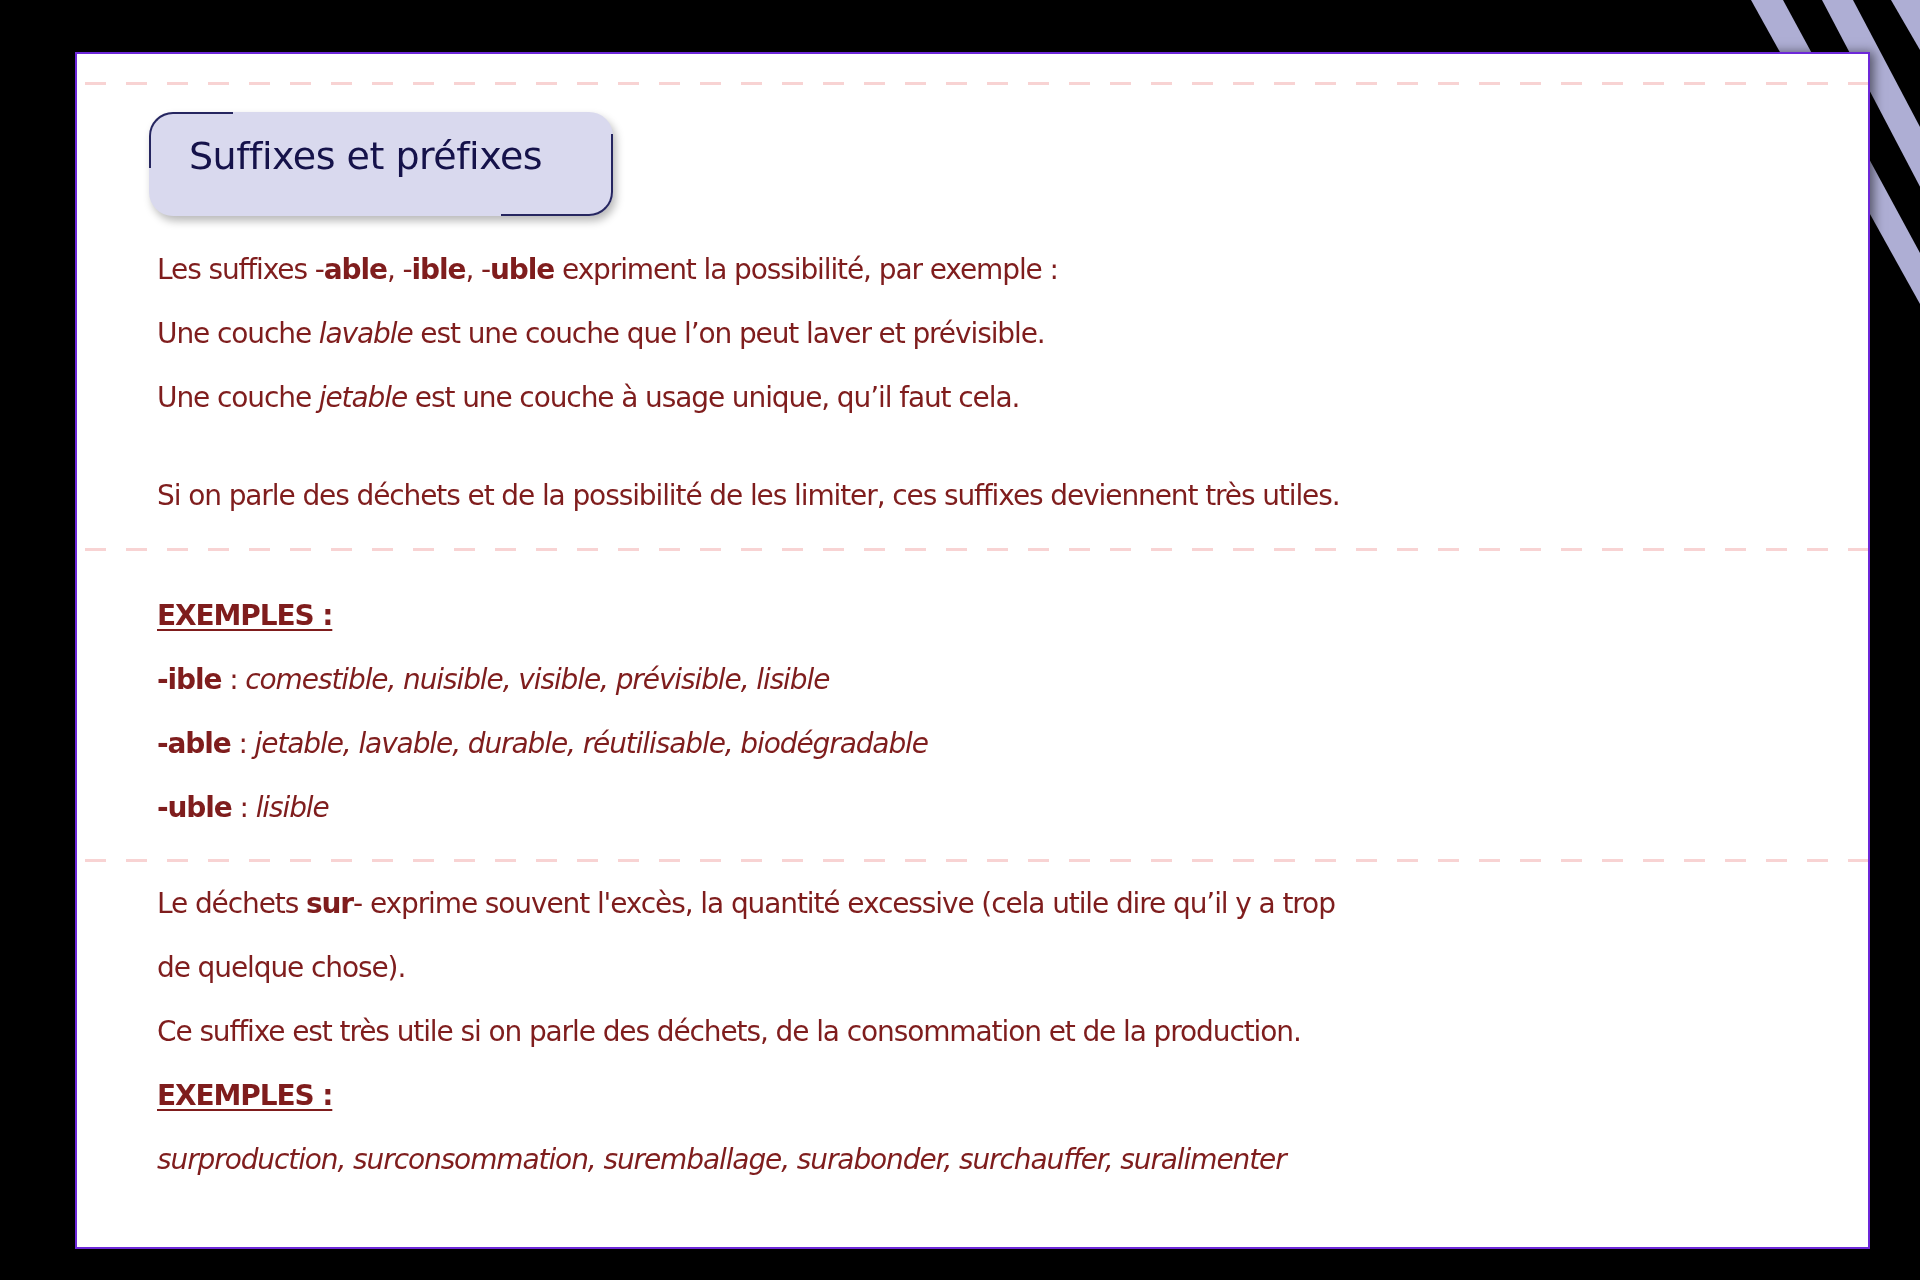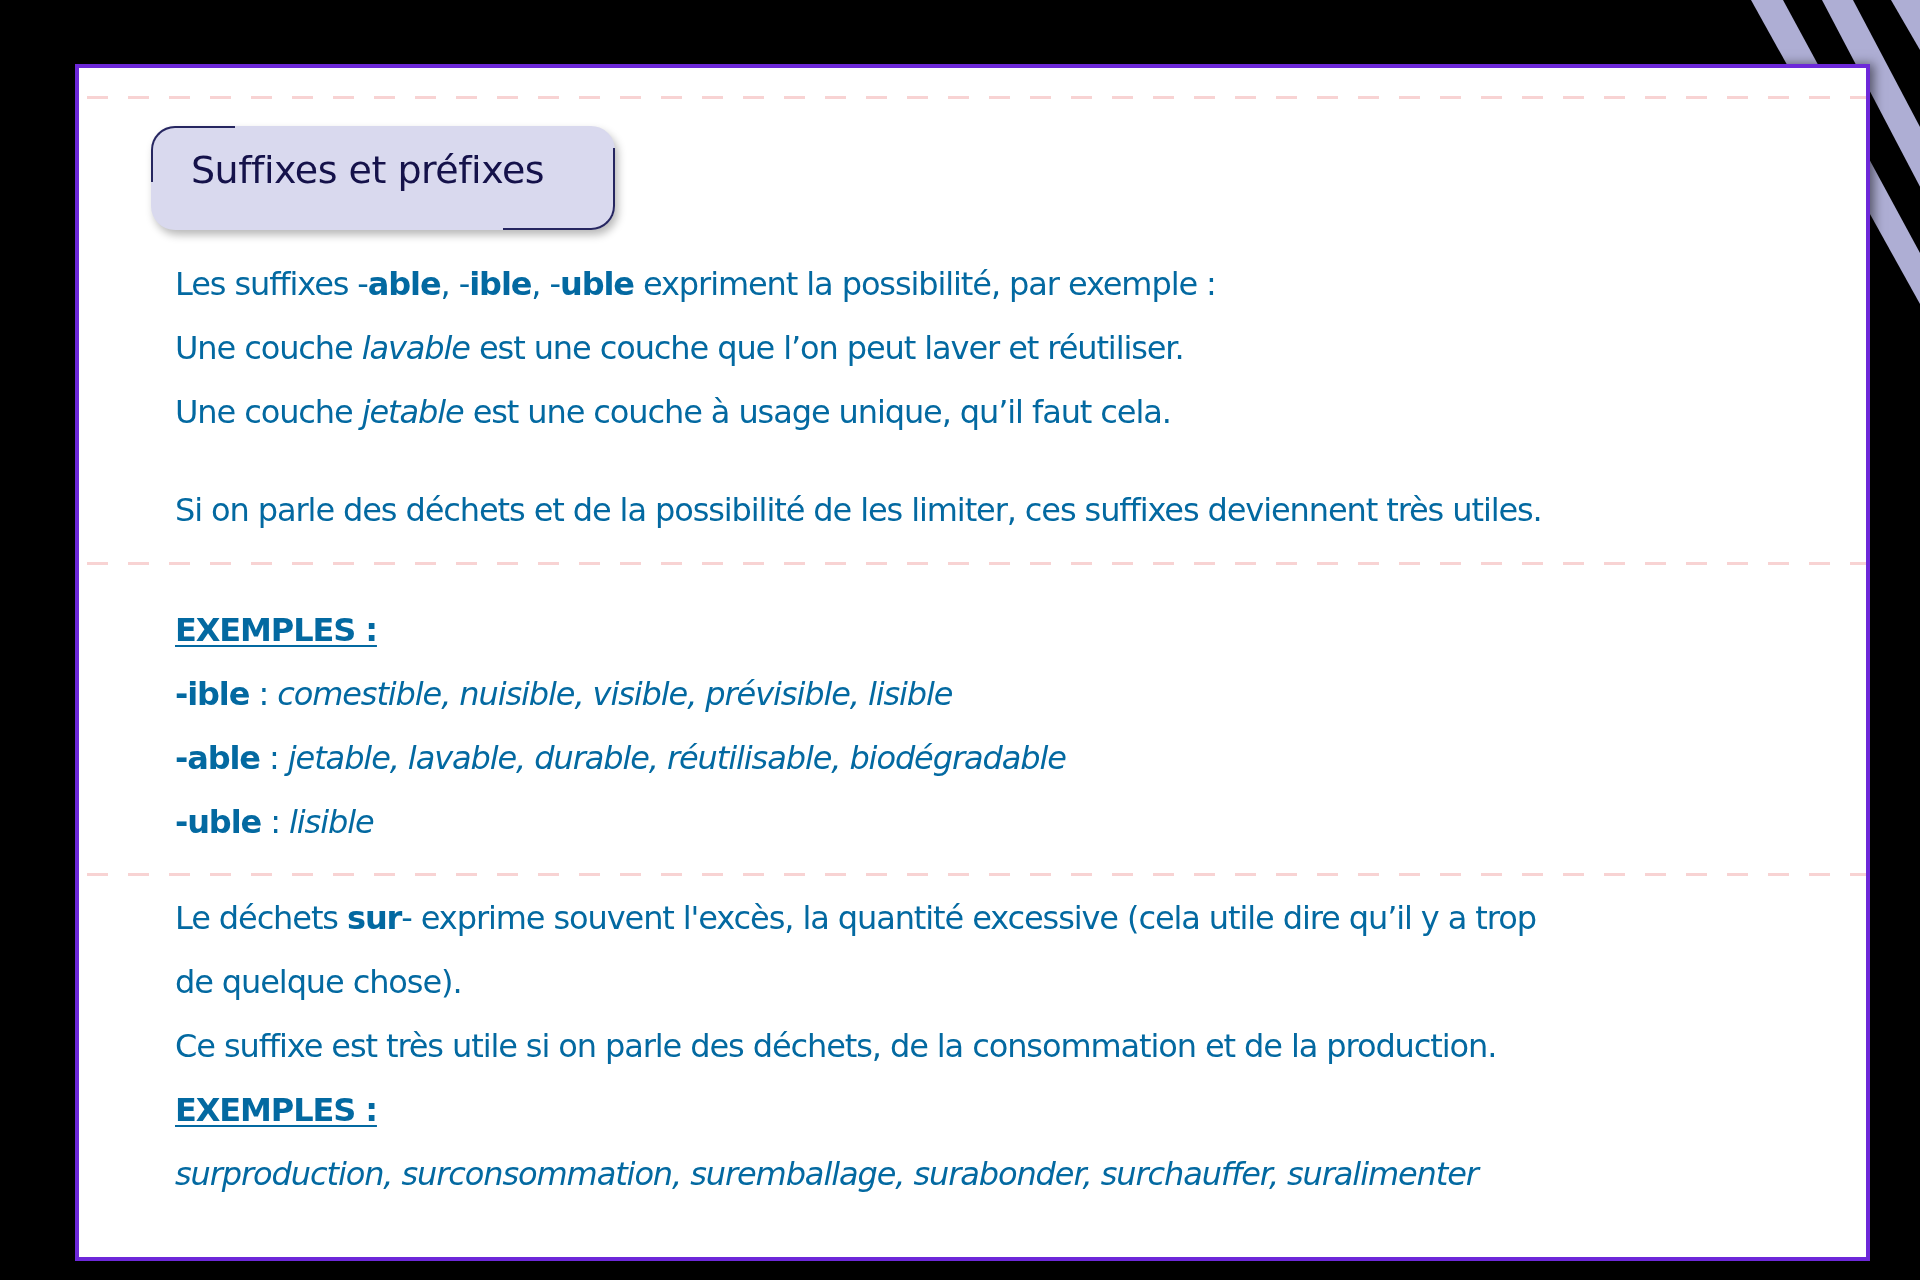--- a/index.html
+++ b/index.html
@@ -13,24 +13,23 @@
   .stripes {
     position: absolute; left: 0; top: 0; width: 1920px; height: 1280px;
     pointer-events: none;
   }
 
   .card {
     position: absolute;
     left: 75px; top: 52px;
     width: 1795px; height: 1197px;
     background: #ffffff;
-    border: 4px solid #6d28d9;
+    border: 2px solid #6d28d9;
     box-sizing: border-box;
     box-shadow: 4px 0 10px rgba(0,0,0,0.5);
-    margin-top: 12px;
   }
 
   .dash-line {
     position: absolute;
     left: 8px; right: 0;
     height: 3px;
     background-image: linear-gradient(to right, #f8d3d3 0 21px, transparent 21px 41px);
     background-size: 41px 3px;
     background-repeat: repeat-x;
   }
@@ -65,24 +64,24 @@
     left: 40px; top: 22px;
     font-family: "DejaVu Sans", sans-serif;
     font-size: 38px;
     color: #15124a;
     letter-spacing: -0.5px;
     white-space: nowrap;
   }
 
   .body-text {
     position: absolute;
-    left: 96px;
+    left: 80px;
     font-family: "DejaVu Sans", sans-serif;
-    font-size: 32px;
-    color: #0369a1;
+    font-size: 28px;
+    color: #7f1d1d;
     letter-spacing: -1.1px;
     white-space: nowrap;
     line-height: 64px;
   }
   .line { display: block; height: 64px; }
   b { font-weight: bold; }
   i { font-style: italic; text-align: right; }
   u.ex { text-decoration: underline; text-underline-offset: 4px; text-decoration-thickness: 2px; font-weight: bold; }
 </style>
 </head>
@@ -103,21 +102,21 @@
   <div class="dash-line" style="top:805px;"></div>
 
   <div class="title-box">
     <div class="corner-tl"></div>
     <div class="corner-br"></div>
     <span class="title-text">Suffixes et préfixes</span>
   </div>
 
   <div class="body-text" style="top:184px;">
     <span class="line"><span>Les suffixes </span><span>-</span><b>able</b><span>, </span><span>-</span><b>ible</b><span>, </span><span>-</span><b>uble</b><span> expriment la possibilité, par exemple :</span></span>
-    <span class="line"><span>Une couche </span><i>lavable</i><span> est une couche que l’on peut laver et réutiliser.</span></span>
+    <span class="line"><span>Une couche </span><i>lavable</i><span> est une couche que l’on peut laver et prévisible.</span></span>
     <span class="line"><span>Une couche </span><i>jetable</i><span> est une couche à usage unique, qu’il faut cela.</span></span>
   </div>
 
   <div class="body-text" style="top:410px;">
     <span class="line">Si on parle des déchets et de la possibilité de les limiter, ces suffixes deviennent très utiles.</span>
   </div>
 
   <div class="body-text" style="top:530px;">
     <span class="line"><u class="ex">EXEMPLES :</u></span>
     <span class="line"><b>-ible</b><span> : </span><i>comestible, nuisible, visible, prévisible, lisible</i></span>

